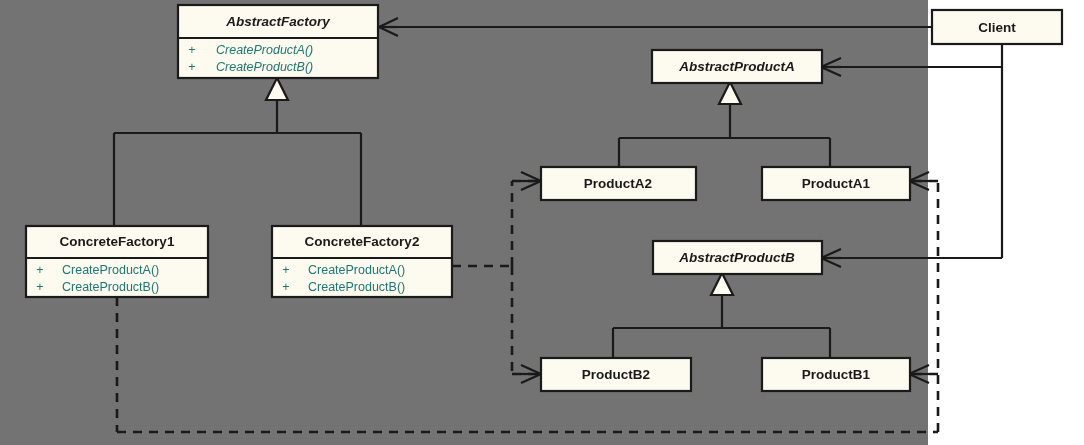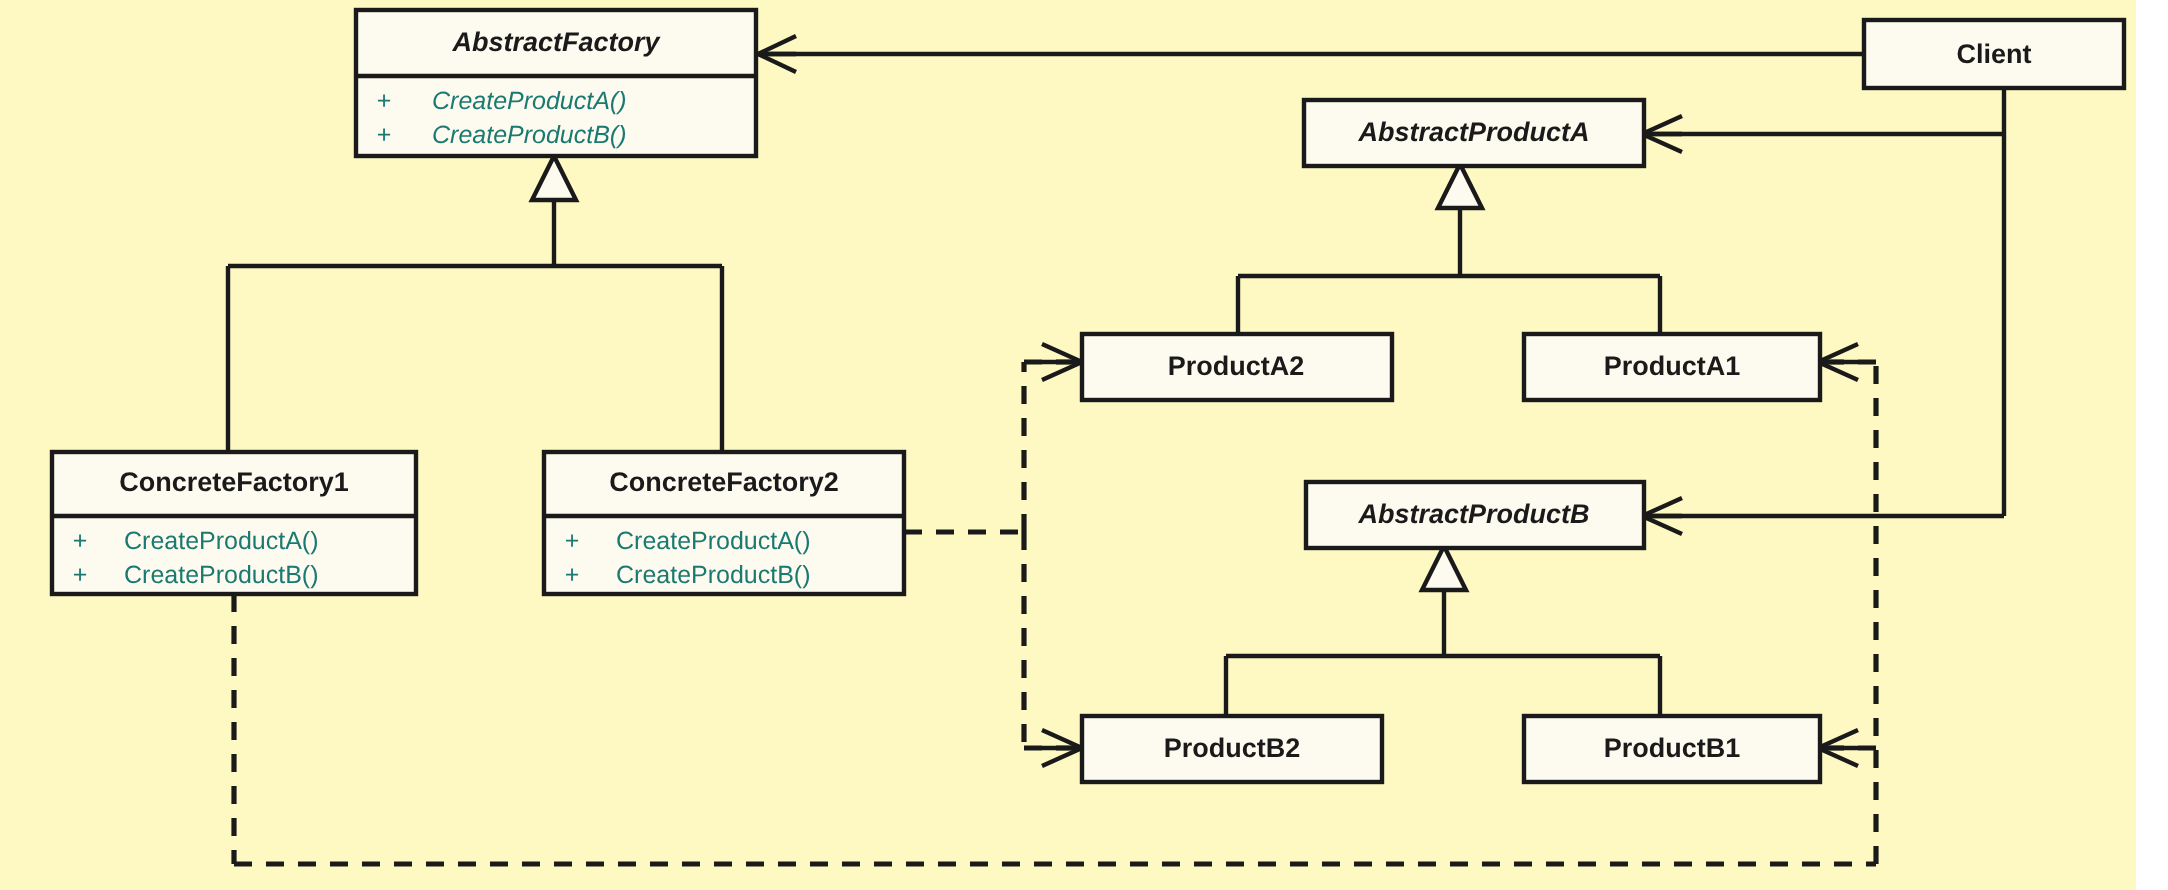--- a/index.html
+++ b/index.html
@@ -8,23 +8,23 @@
     background: #ffffff;
   }
   body {
     width: 1084px;
     height: 445px;
     font-family: "Liberation Sans", sans-serif;
     overflow: hidden;
   }
   #diagram-root {
     position: relative;
-    width: 1068px;
+    width: 928px;
     height: 445px;
-    background: #fef9c3;
+    background: #737373;
   }
   svg.diagram-canvas {
     position: absolute;
     top: 0;
     left: 0;
     width: 1084px;
     height: 445px;
     display: block;
   }
   .cls-box-fill {

